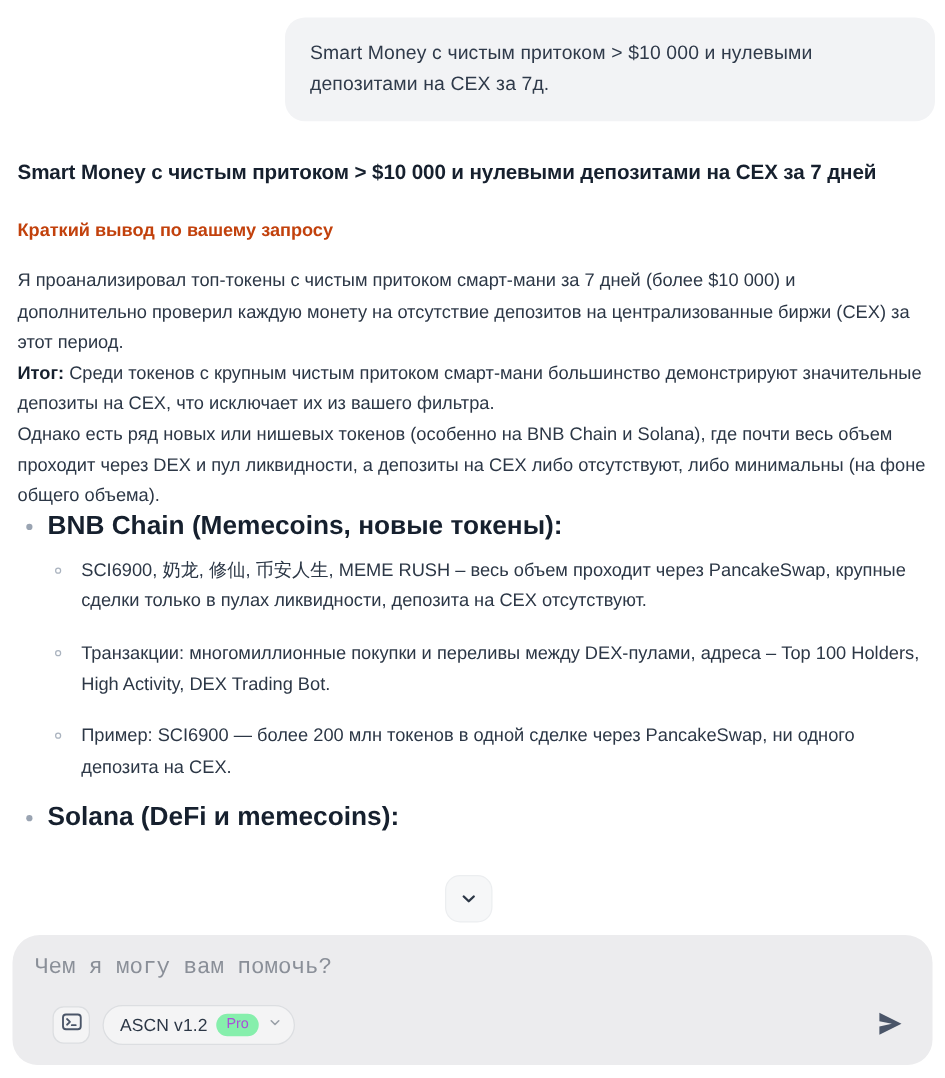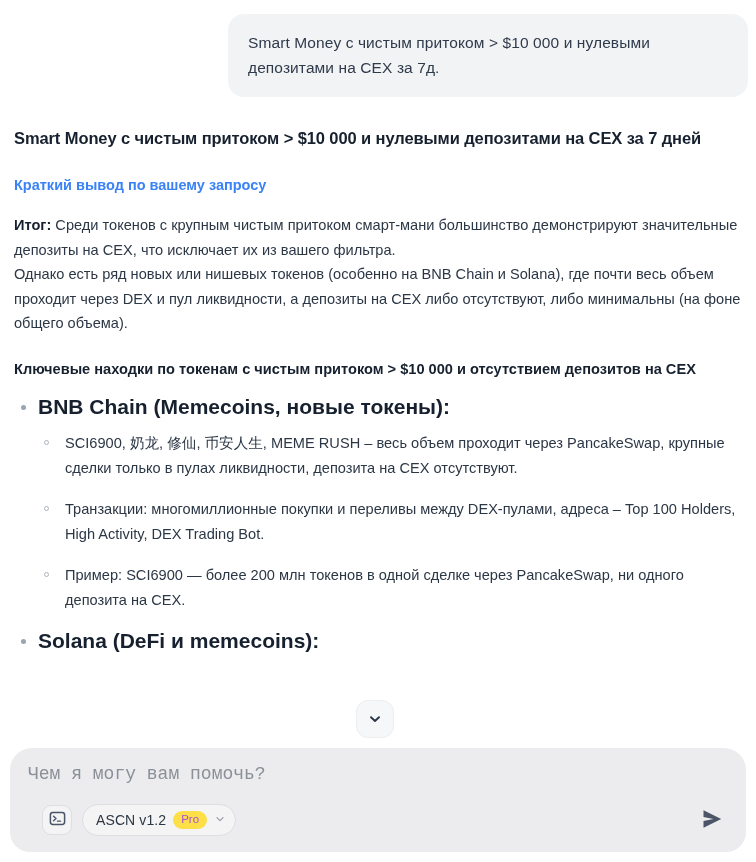--- a/index.html
+++ b/index.html
@@ -56,21 +56,21 @@
     line-height: 22px;
     color: #16202e;
     margin: 0 0 26px 0;
     letter-spacing: -.1px;
   }
 
   h2.subtitle {
     font-size: 14.5px;
     font-weight: 700;
     line-height: 20px;
-    color: #3b82f6;
+    color: #c2410c;
     margin: 0 0 18px 0;
   }
 
   p.para {
     font-size: 14.6px;
     line-height: 24.6px;
     color: #2c3746;
     margin: 0;
   }
   p.para + p.para { margin-top: 0; }
@@ -210,21 +210,21 @@
   }
   .model-name {
     font-size: 14px;
     color: #2c3746;
     letter-spacing: .1px;
   }
   .pro-badge {
     font-size: 11.5px;
     font-weight: 400;
     color: #a94fd8;
-    background: #fde047;
+    background: #86efac;
     border-radius: 9px;
     padding: 2px 8px 3px 8px;
     line-height: 13px;
   }
 
   .send-btn {
     position: absolute;
     right: 18px;
     bottom: 16px;
     width: 32px; height: 32px;
@@ -247,26 +247,26 @@
     <div class="user-row">
       <div class="user-bubble">Smart Money с чистым притоком &gt; $10 000 и нулевыми депозитами на CEX за 7д.</div>
     </div>
 
     <div class="answer">
 
       <h1 class="title">Smart Money с чистым притоком &gt; $10 000 и нулевыми депозитами на CEX за 7 дней</h1>
 
       <h2 class="subtitle">Краткий вывод по вашему запросу</h2>
 
+      <p class="para">Я проанализировал топ-токены с чистым притоком смарт-мани за 7 дней (более $10 000) и дополнительно проверил каждую монету на отсутствие депозитов на централизованные биржи (CEX) за этот период.</p>
 
       <p class="para"><span class="b">Итог:</span><span> Среди токенов с крупным чистым притоком смарт-мани большинство демонстрируют значительные депозиты на CEX, что исключает их из вашего фильтра.</span></p>
 
       <p class="para">Однако есть ряд новых или нишевых токенов (особенно на BNB Chain и Solana), где почти весь объем проходит через DEX и пул ликвидности, а депозиты на CEX либо отсутствуют, либо минимальны (на фоне общего объема).</p>
 
-      <h2 class="section">Ключевые находки по токенам с чистым притоком &gt; $10 000 и отсутствием депозитов на CEX</h2>
 
       <ul class="lvl1">
 
         <li class="item1">
           <span class="bullet1"></span>
           <span class="item1-label">BNB Chain (Memecoins, новые токены):</span>
 
           <ul class="lvl2">
             <li class="item2">
               <span class="bullet2"></span>

